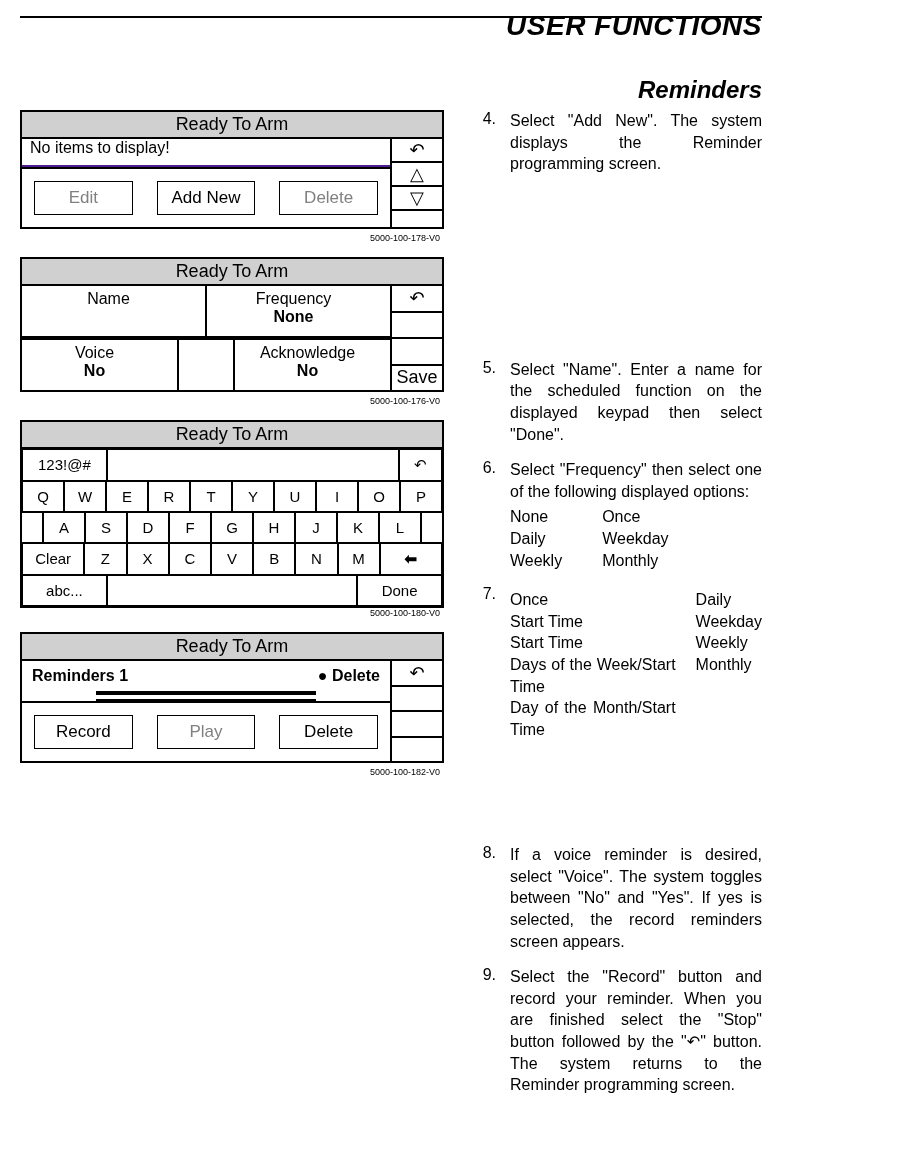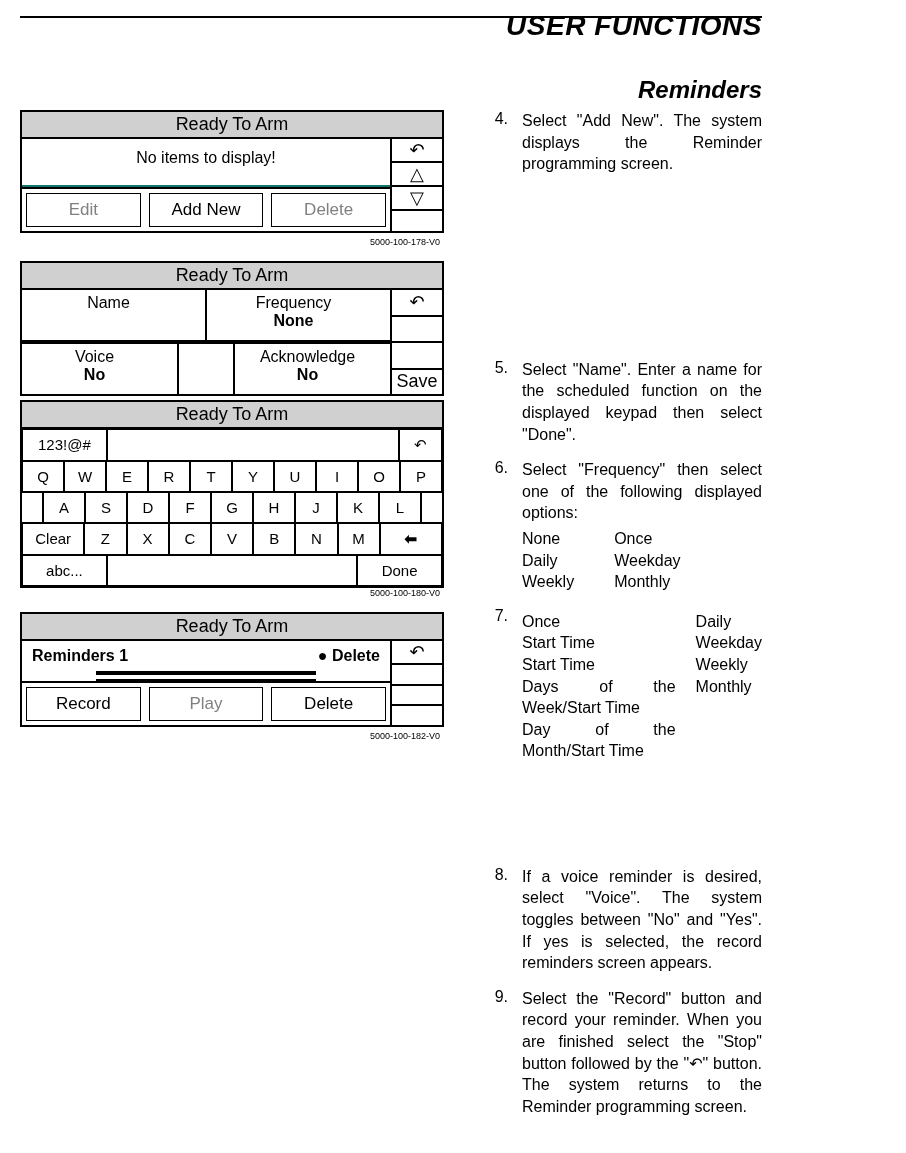--- a/index.html
+++ b/index.html
@@ -34,21 +34,21 @@
     margin-bottom: 6px;
   }
   .rule {
     border-top: 2px solid #000;
     margin-bottom: -30px;
     margin-top: -28px;
   }
   .ruleWrap{height:60px;}
   .cols {
     display: flex;
-    gap: 36px;
+    gap: 24px;
   }
   .leftcol { width: 430px; flex: 0 0 430px; }
   .rightcol { flex: 1; }
 
   
   .screen {
     border: 2px solid #000;
     width: 420px;
     margin-bottom: 4px;
   }
@@ -85,34 +85,34 @@
   .side-btns > div:last-child { border-bottom: none; }
   .bottom-row {
     display: flex;
     border-top: 2px solid #000;
   }
   .bottom-btn {
     flex: 1;
     text-align: center;
     padding: 6px 4px;
     border: 1px solid #000;
-    margin: 4px;
+    margin: 12px;
     font-size: 17px;
     background: #fff;
   }
   .dim { color: #808080; }
   .caption {
     font-size: 9px;
     text-align: right;
     width: 420px;
     margin-bottom: 14px;
   }
 
   
-  .s1-top { border-bottom: 2px solid #0f766e; padding: 10px 8px; height: 26px; text-align: center; }
+  .s1-top { border-bottom: 2px solid #4c1d95; padding: 0 8px; height: 26px; }
   .s1-space { flex: 1; }
 
   
   .cell-row {
     display:flex;
     border-bottom: 2px solid #000;
   }
   .cell {
     flex:1; text-align:center; padding: 4px 12px 10px 2px; border-right:2px solid #000;
   }
@@ -214,20 +214,21 @@
             </div>
           </div>
           <div class="side-btns">
             <div>↶</div>
             <div></div>
             <div></div>
             <div>Save</div>
           </div>
         </div>
       </div>
+      <div class="caption">5000-100-176-V0</div>
 
       <div class="kbd">
         <div class="screen-header">Ready To Arm</div>
         <div class="krow">
           <div class="kcell kwide">123!@#</div>
           <div class="kcell" style="flex:7"></div>
           <div class="kcell">↶</div>
         </div>
         <div class="krow">
           <div class="kcell">Q</div>

